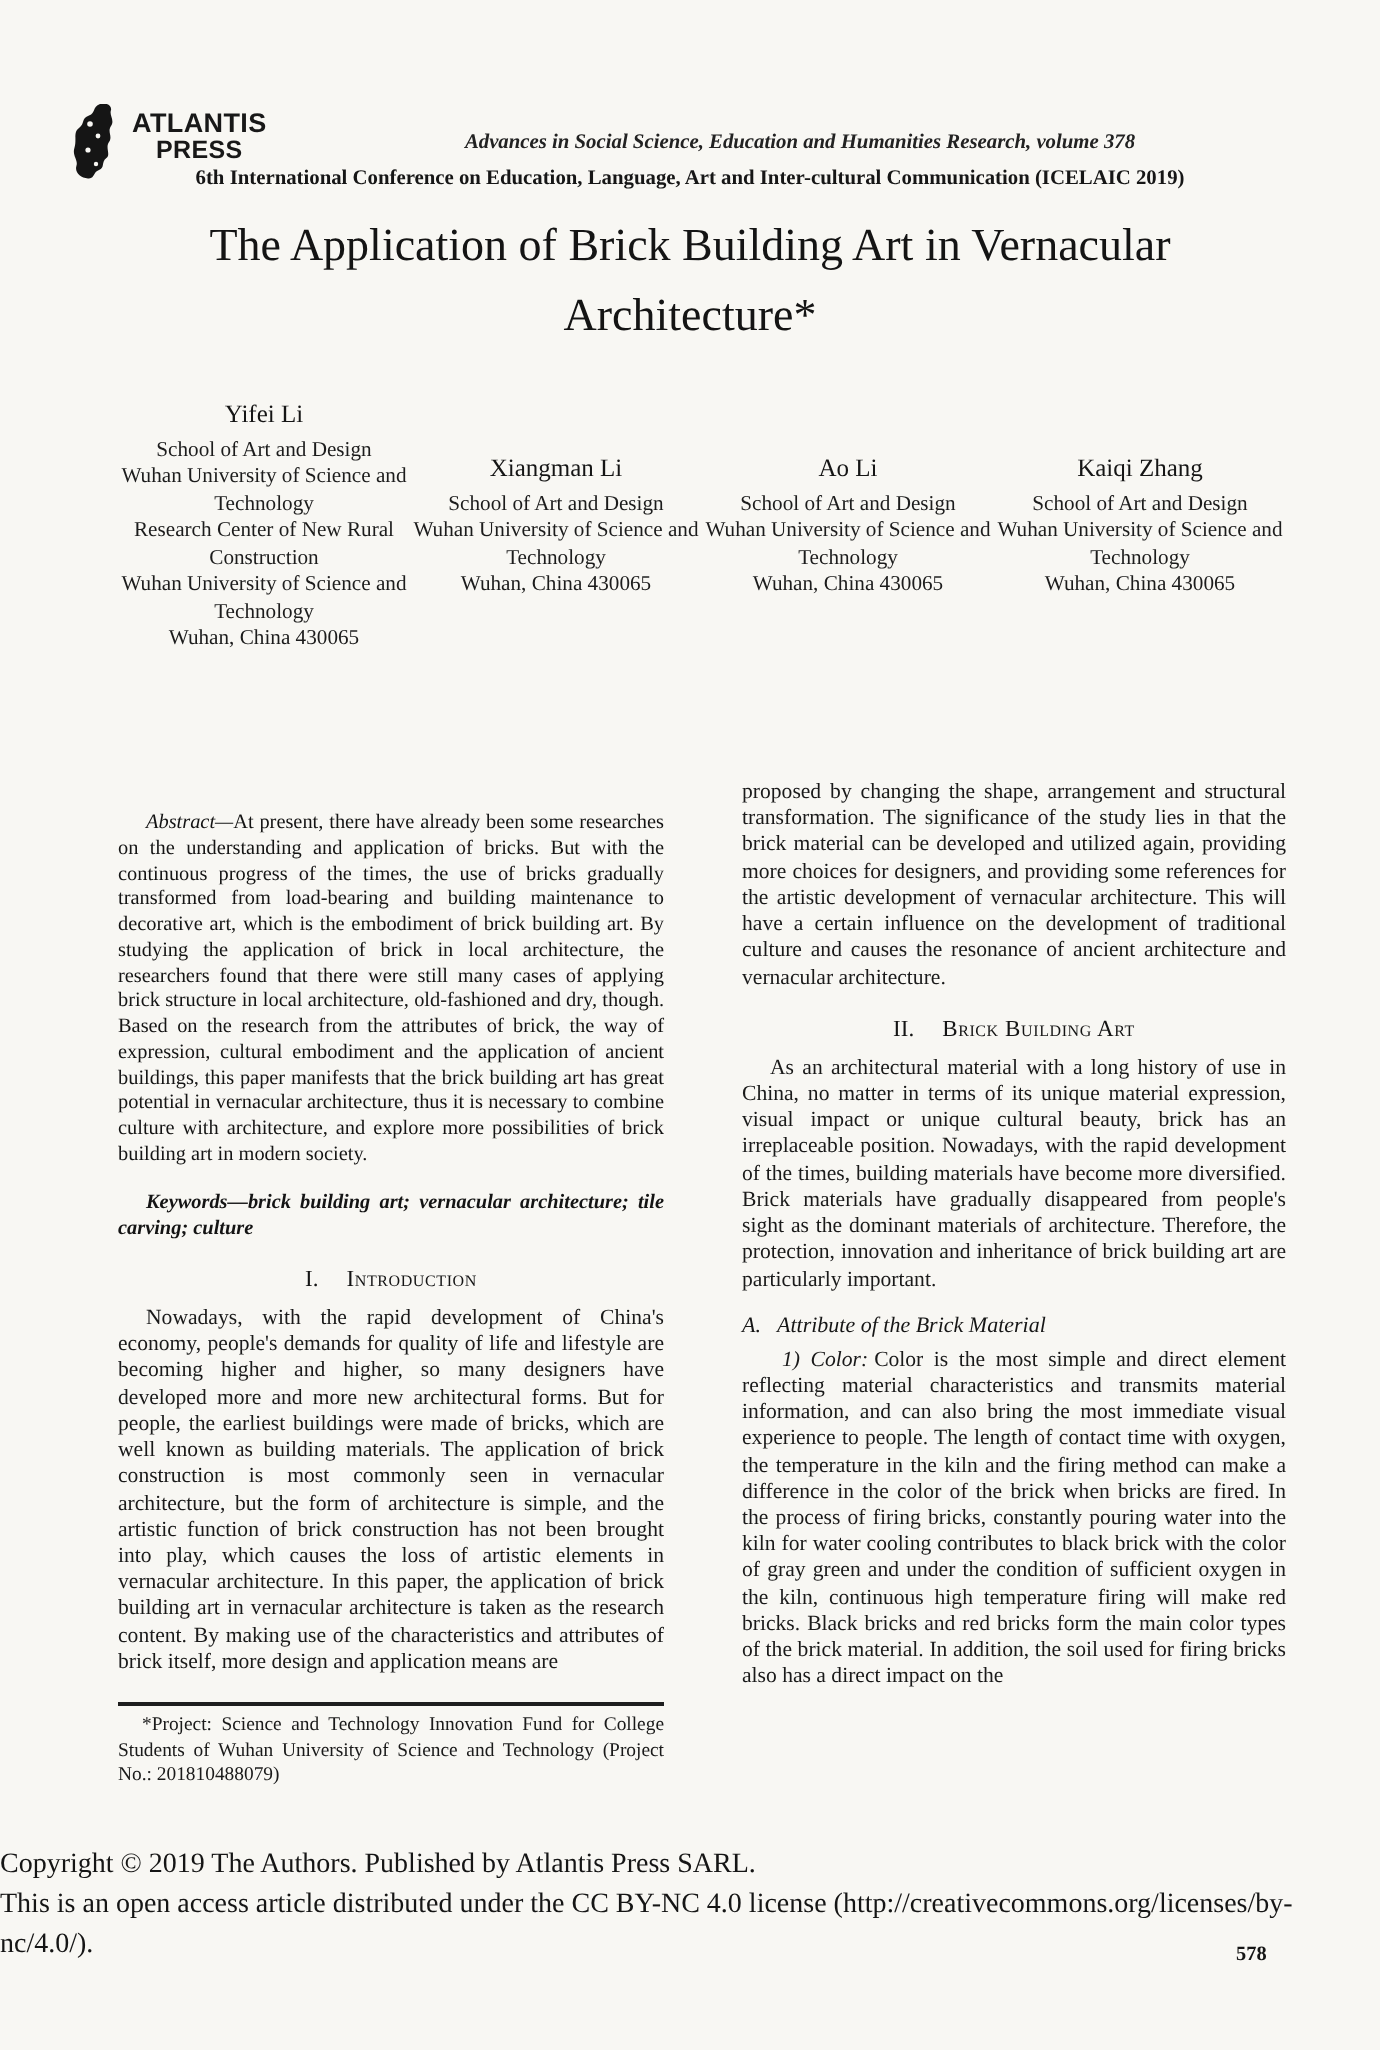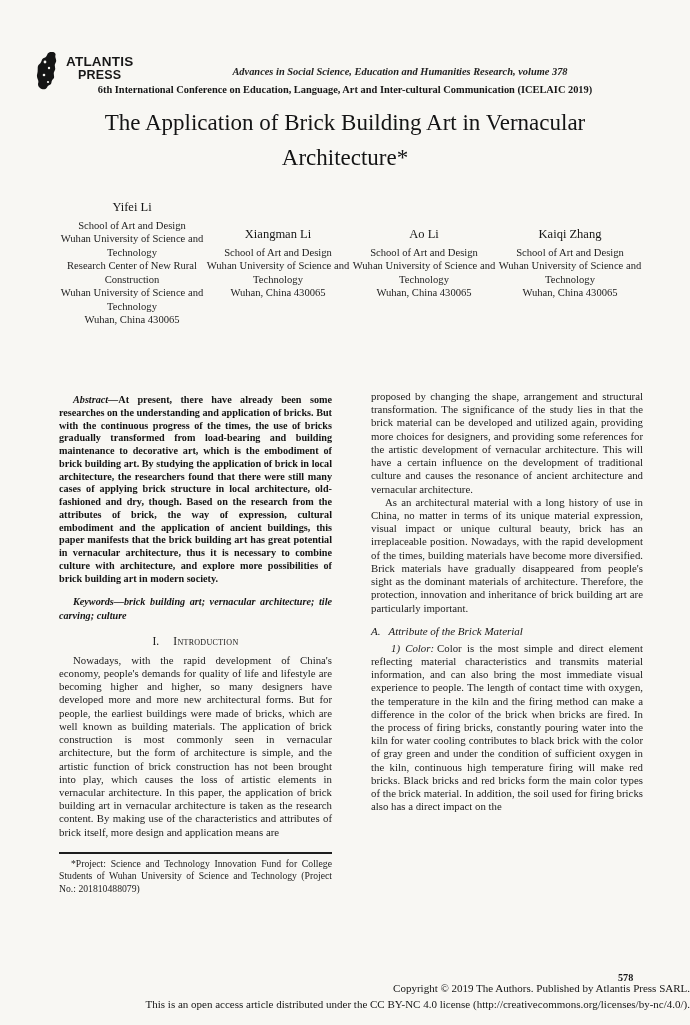--- a/index.html
+++ b/index.html
@@ -60,22 +60,22 @@
   
   .body-cols {
     position: absolute; top: 390px; left: 59px; width: 584px;
     display: flex; gap: 39px;
   }
   .col-left  { width: 273px; }
   .col-right { width: 272px; }
 
   p { margin: 0; }
   .abstract {
-    font-size: 10.2px; font-weight: bold; line-height: 1.25;
-    text-align: justify; text-indent: 14px; margin-top: 4px; color: #141414;
+    font-size: 10.2px; font-weight: normal; line-height: 1.25;
+    text-align: justify; text-indent: 14px; margin-top: 16px; color: #141414;
   }
   .ab-label { font-style: italic; }
   .keywords {
     font-size: 10.2px; font-weight: bold; font-style: italic;
     line-height: 1.3; text-align: justify; text-indent: 14px;
     margin-top: 10px; color: #141414;
   }
   .sec-heading {
     font-size: 11.5px; font-weight: normal; text-align: center;
     margin: 13px 0 7px 0; color: #151515;
@@ -96,22 +96,22 @@
   .footnote {
     margin-top: 13px; border-top: 2px solid #1e1e1e; padding-top: 4px;
   }
   .footnote p {
     font-size: 9.7px; line-height: 1.3; text-align: justify;
     text-indent: 12px; color: #1a1a1a;
   }
 
   
   .footer {
-    position: absolute; top: 981px; left: 0; width: 690px;
-    text-align: right; font-size: 11px; line-height: 1.43; color: #151515;
+    position: absolute; top: 923px; left: 0; width: 690px;
+    text-align: left; font-size: 14px; line-height: 1.43; color: #151515;
   }
   .page-number {
     position: absolute; top: 972px; left: 618px;
     font-size: 10.2px; font-weight: bold; color: #151515;
   }
 </style>
 </head>
 <body>
 
 <div class="page">
@@ -175,20 +175,21 @@
       <p class="body-p indent">Nowadays, with the rapid development of China's economy, people's demands for quality of life and lifestyle are becoming higher and higher, so many designers have developed more and more new architectural forms. But for people, the earliest buildings were made of bricks, which are well known as building materials. The application of brick construction is most commonly seen in vernacular architecture, but the form of architecture is simple, and the artistic function of brick construction has not been brought into play, which causes the loss of artistic elements in vernacular architecture. In this paper, the application of brick building art in vernacular architecture is taken as the research content. By making use of the characteristics and attributes of brick itself, more design and application means are</p>
 
       <div class="footnote">
         <p>*Project: Science and Technology Innovation Fund for College Students of Wuhan University of Science and Technology (Project No.: 201810488079)</p>
       </div>
     </div>
 
     <div class="col-right">
       <p class="body-p">proposed by changing the shape, arrangement and structural transformation. The significance of the study lies in that the brick material can be developed and utilized again, providing more choices for designers, and providing some references for the artistic development of vernacular architecture. This will have a certain influence on the development of traditional culture and causes the resonance of ancient architecture and vernacular architecture.</p>
 
+      <h2 class="sec-heading"><span class="num">II.</span><span class="sc">Brick Building Art</span></h2>
 
       <p class="body-p indent">As an architectural material with a long history of use in China, no matter in terms of its unique material expression, visual impact or unique cultural beauty, brick has an irreplaceable position. Nowadays, with the rapid development of the times, building materials have become more diversified. Brick materials have gradually disappeared from people's sight as the dominant materials of architecture. Therefore, the protection, innovation and inheritance of brick building art are particularly important.</p>
 
       <h3 class="subsec-heading"><span class="sub-num">A.</span><span>Attribute of the Brick Material</span></h3>
 
       <p class="body-p item-p"><span class="item-label">1) Color:</span><span>Color is the most simple and direct element reflecting material characteristics and transmits material information, and can also bring the most immediate visual experience to people. The length of contact time with oxygen, the temperature in the kiln and the firing method can make a difference in the color of the brick when bricks are fired. In the process of firing bricks, constantly pouring water into the kiln for water cooling contributes to black brick with the color of gray green and under the condition of sufficient oxygen in the kiln, continuous high temperature firing will make red bricks. Black bricks and red bricks form the main color types of the brick material. In addition, the soil used for firing bricks also has a direct impact on the</span></p>
     </div>
 
   </div>
 

